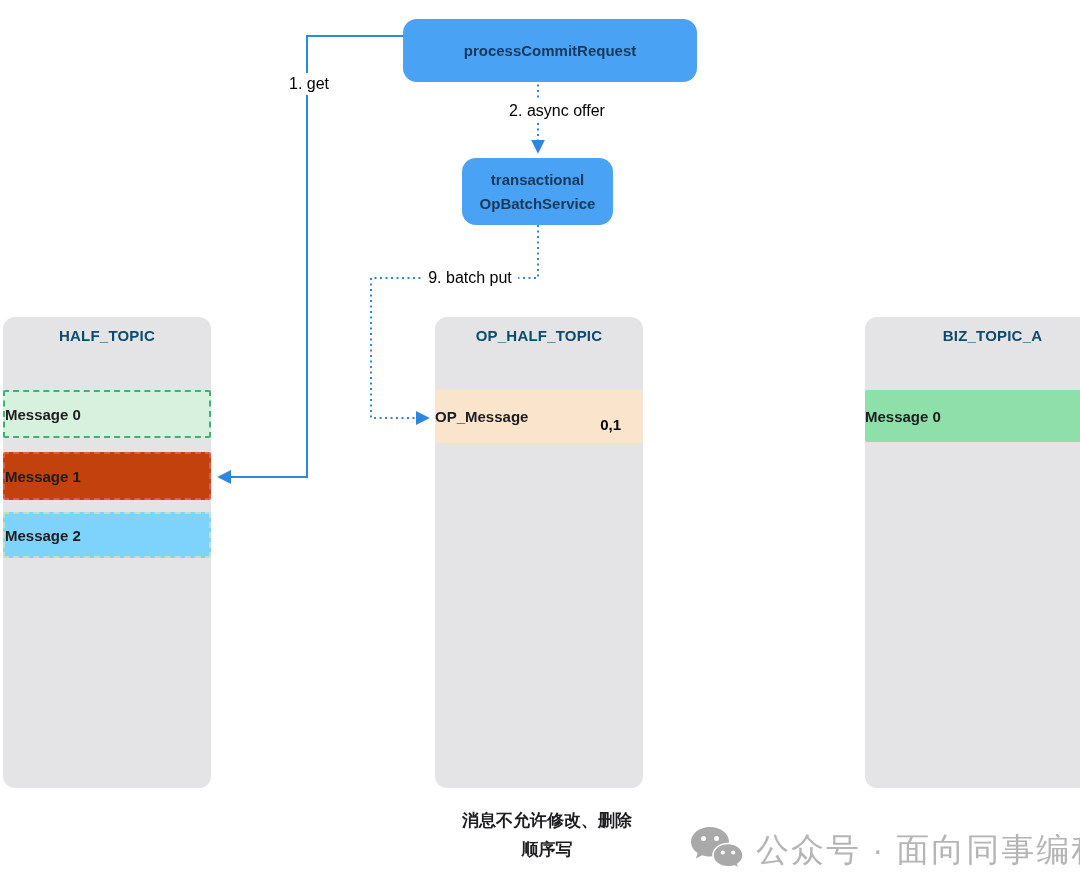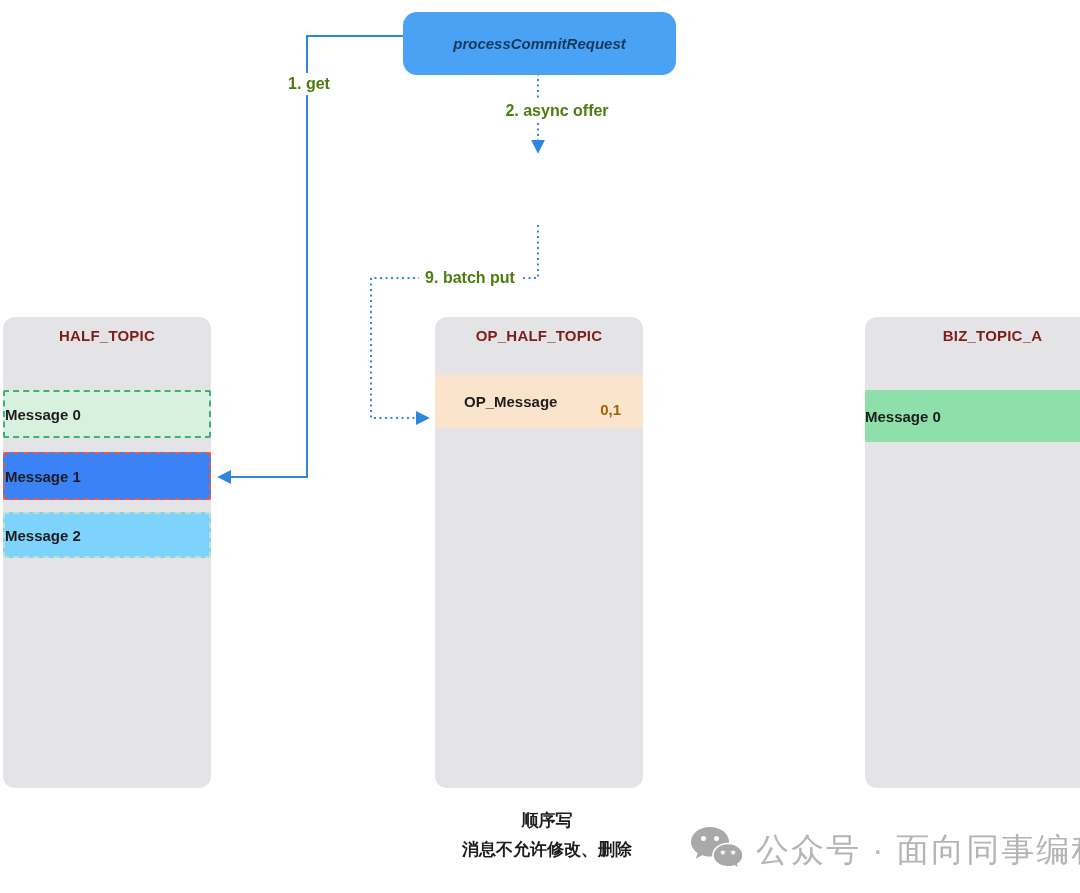--- a/index.html
+++ b/index.html
@@ -3,48 +3,48 @@
 <meta charset="utf-8">
 <style>
   html,body{margin:0;padding:0;background:#ffffff;}
   body{font-family:"Liberation Sans","DejaVu Sans",sans-serif;}
   .canvas{position:relative;width:1080px;height:893px;background:#ffffff;overflow:hidden;}
 
   
   .node{position:absolute;background:#4AA2F5;border-radius:14px;color:#17395C;
         display:flex;flex-direction:column;align-items:center;justify-content:center;
         font-weight:bold;font-size:15px;z-index:4;text-align:center;}
-  .node-process{left:403px;top:12px;width:273px;height:63px;font-style:italic;}
+  .node-process{left:403px;top:19px;width:294px;height:63px;}
   .node-batch{left:462px;top:158px;width:151px;height:67px;line-height:24px;}
 
   
   .edges{position:absolute;left:0;top:0;width:1080px;height:893px;z-index:3;pointer-events:none;}
   .edge-solid{fill:none;stroke:#2F86DD;stroke-width:2;}
   .edge-dotted{fill:none;stroke:#2F86DD;stroke-width:2;stroke-dasharray:2 3.5;}
 
   
   .edge-label{position:absolute;transform:translate(-50%,-50%);background:#ffffff;
-              padding:2px 6px;font-weight:bold;font-size:16px;color:#4d7c0f;z-index:5;white-space:nowrap;}
+              padding:2px 6px;font-weight:normal;font-size:16px;color:#000000;z-index:5;white-space:nowrap;}
 
   
   .queue{position:absolute;top:317px;width:208px;height:471px;background:#E4E4E6;
          border-radius:12px;z-index:2;}
   .queue-half{left:3px;}
   .queue-op{left:435px;}
   .queue-biz{left:865px;width:255px;}
-  .queue-title{text-align:center;font-weight:bold;font-size:15px;color:#7f1d1d;
+  .queue-title{text-align:center;font-weight:bold;font-size:15px;color:#0c4a6e;
                padding-top:10px;letter-spacing:.2px;}
   .msg{position:absolute;left:0;right:0;display:flex;align-items:center;justify-content:flex-start;
        font-weight:bold;font-size:15px;color:#1D1D1F;border-radius:2px;box-sizing:border-box;}
   .msg-green-dashed{top:73px;height:48px;background:#D8F0DE;border:2px dashed #3EB274;}
-  .msg-red-dashed{top:135px;height:48px;background:#3b82f6;border:2px dashed #E05B54;}
+  .msg-red-dashed{top:135px;height:48px;background:#c2410c;border:2px dashed #E05B54;}
   .msg-faint-dashed{top:195px;height:46px;background:#7dd3fc;border:2px dashed #BFDFCB;}
-  .msg-peach{top:58px;height:53px;background:#FBE4CC;padding-left:29px;}
+  .msg-peach{top:73px;height:53px;background:#FBE4CC;}
   .msg-solid-green{top:73px;height:52px;background:#8FDFAA;}
-  .msg-badge{position:absolute;right:22px;top:26px;color:#a16207;font-size:15px;font-weight:bold;}
+  .msg-badge{position:absolute;right:22px;top:26px;color:#000000;font-size:15px;font-weight:bold;}
 
   
   .notes{position:absolute;left:547px;top:806px;transform:translateX(-50%);
          text-align:center;font-weight:bold;font-size:17px;color:#1D1D1F;
          line-height:29px;white-space:nowrap;z-index:2;}
 
   
   .watermark{position:absolute;left:690px;top:826px;display:flex;align-items:center;
              gap:12px;z-index:1;}
   .watermark-text{font-size:33px;color:#B5B5B5;letter-spacing:2px;white-space:nowrap;}
@@ -60,20 +60,24 @@
         <path d="M0,0 L10,5 L0,10 z" fill="#2F86DD"></path>
       </marker>
     </defs>
     <path class="edge-solid" d="M403,36 L307,36 L307,477 L220,477" marker-end="url(#arr)"></path>
     <path class="edge-dotted" d="M538,68 L538,151" marker-end="url(#arr)"></path>
     <path class="edge-dotted" d="M538,225 L538,278 L371,278 L371,418 L427,418" marker-end="url(#arr)"></path>
   </svg>
 
   <div class="node node-process">
     <span>processCommitRequest</span>
+  </div>
+  <div class="node node-batch">
+    <div>transactional</div>
+    <div>OpBatchService</div>
   </div>
 
   <div class="edge-label" style="left:309px;top:84px;">1. get</div>
   <div class="edge-label" style="left:557px;top:111px;">2. async offer</div>
   <div class="edge-label" style="left:470px;top:278px;">9. batch put</div>
 
   <div class="queue queue-half">
     <div class="queue-title">HALF_TOPIC</div>
     <div class="msg msg-green-dashed">
       <span>Message 0</span>
@@ -95,22 +99,22 @@
   </div>
 
   <div class="queue queue-biz">
     <div class="queue-title">BIZ_TOPIC_A</div>
     <div class="msg msg-solid-green">
       <span>Message 0</span>
     </div>
   </div>
 
   <div class="notes">
+    <div>消息不允许修改、删除</div>
     <div>顺序写</div>
-    <div>消息不允许修改、删除</div>
   </div>
 
   <div class="watermark">
     <svg width="54" height="48" viewBox="0 0 54 48">
       <path fill="#A9A9A9" d="M20,1 C9.5,1 1,7.6 1,15.8 C1,20.4 3.6,24.4 7.7,27.1 L5.9,32.4 L12.1,29.3 C14.5,30.1 17.2,30.6 20,30.6 C30.5,30.6 39,24 39,15.8 C39,7.6 30.5,1 20,1 Z"></path>
       <circle fill="#ffffff" cx="13.5" cy="12.5" r="2.5"></circle>
       <circle fill="#ffffff" cx="26.5" cy="12.5" r="2.5"></circle>
       <path fill="#A9A9A9" stroke="#ffffff" stroke-width="1.6" d="M38,17.5 C29.7,17.5 23,22.7 23,29.2 C23,35.7 29.7,40.9 38,40.9 C40.2,40.9 42.3,40.5 44.2,39.9 L49.2,42.4 L47.8,38.2 C51,36.1 53,32.8 53,29.2 C53,22.7 46.3,17.5 38,17.5 Z"></path>
       <circle fill="#ffffff" cx="32.8" cy="26.5" r="2.1"></circle>
       <circle fill="#ffffff" cx="43.2" cy="26.5" r="2.1"></circle>

